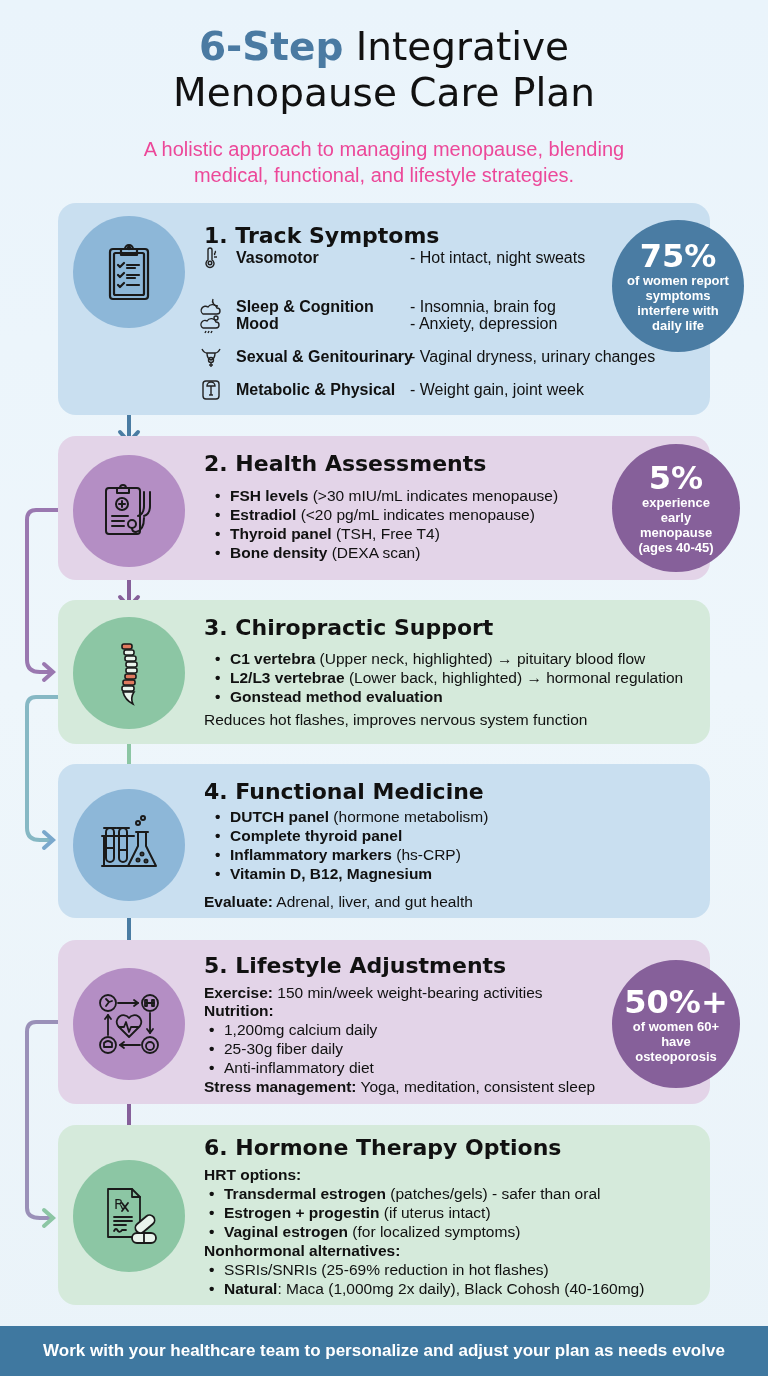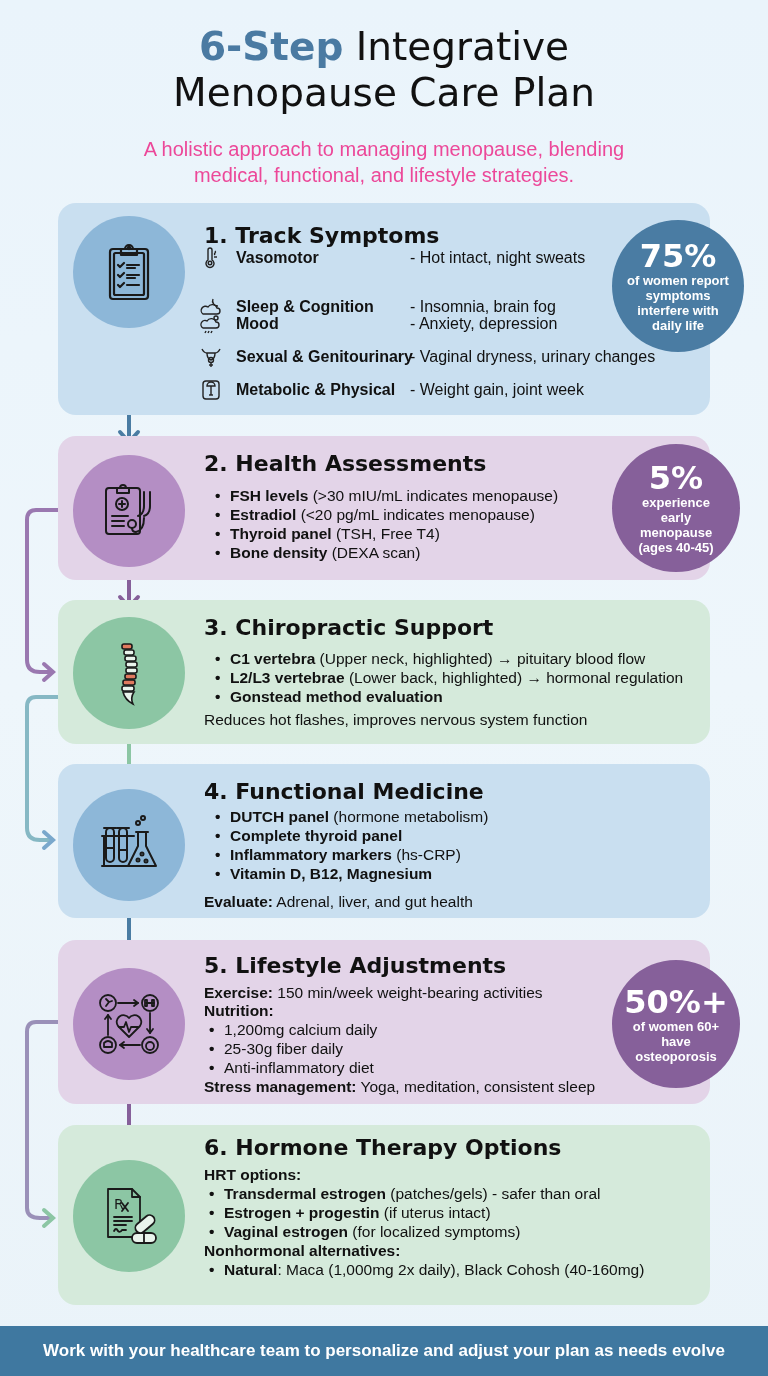--- a/index.html
+++ b/index.html
@@ -336,19 +336,20 @@
 <div class="content" style="top:1184px;left:200px;">
   <ul class="bul">
     <li><b>Transdermal estrogen</b><span> (patches/gels) - safer than oral</span></li>
     <li><b>Estrogen + progestin</b><span> (if uterus intact)</span></li>
     <li><b>Vaginal estrogen</b><span> (for localized symptoms)</span></li>
   </ul>
 </div>
 <div class="content" style="top:1241px;"><b>Nonhormonal alternatives:</b></div>
 <div class="content" style="top:1260px;left:200px;">
   <ul class="bul">
+    <li><b></b><span>SSRIs/SNRIs (25-69% reduction in hot flashes)</span></li>
     <li><b>Natural</b><span>: Maca (1,000mg 2x daily), Black Cohosh (40-160mg)</span></li>
   </ul>
 </div>
 
 <div class="footer">
   <span>Work with your healthcare team to personalize and adjust your plan as needs evolve</span>
 </div>
 
 </body></html>

